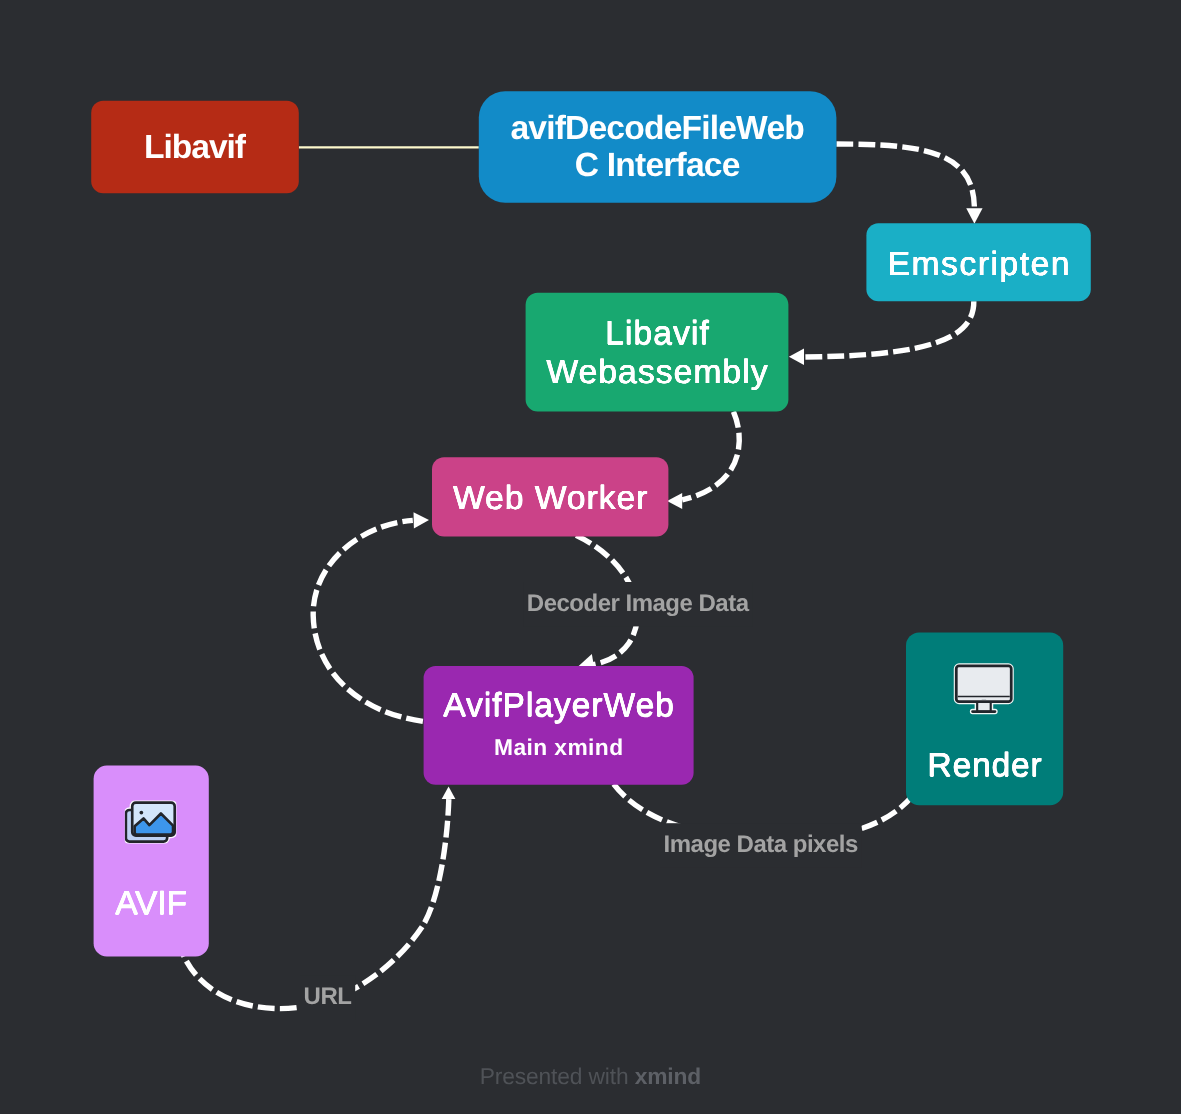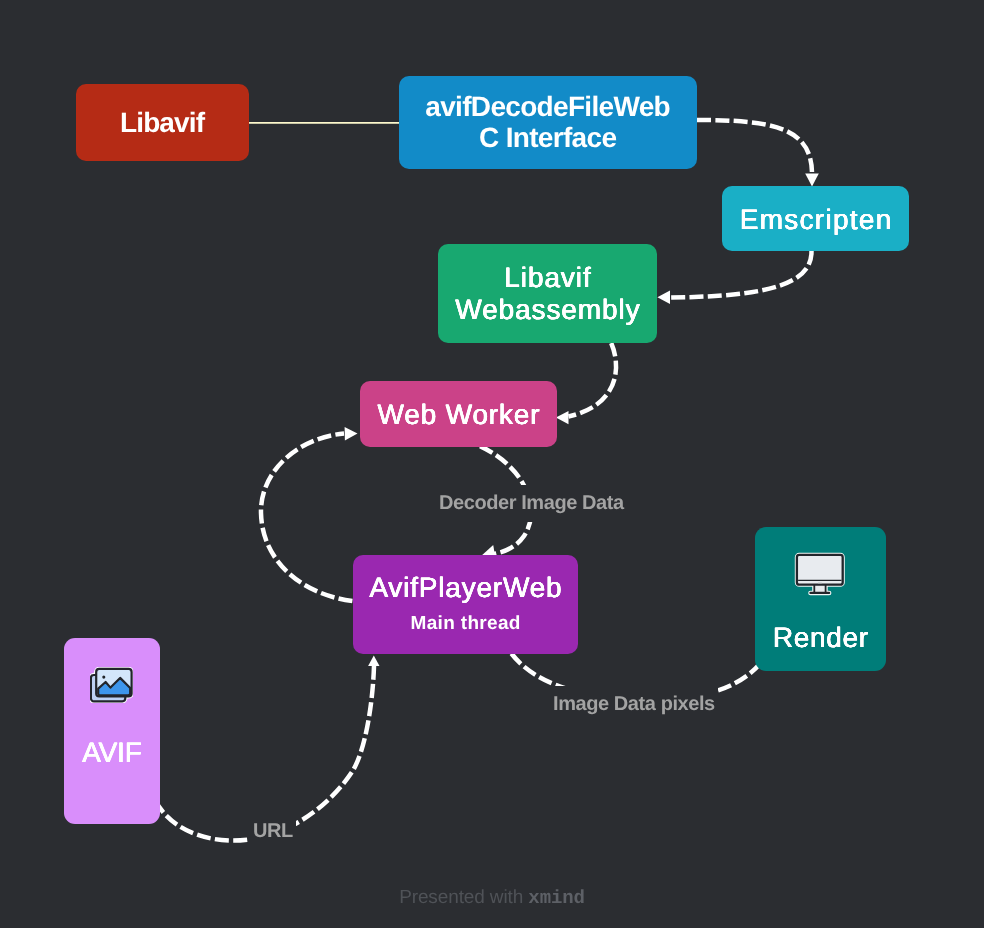--- a/index.html
+++ b/index.html
@@ -11,47 +11,47 @@
     position:relative;
   }
   *{-webkit-font-smoothing:antialiased;text-rendering:geometricPrecision;}
   #canvas{position:absolute;left:0;top:0;width:984px;height:928px;}
   .node{position:absolute;box-sizing:border-box;display:flex;flex-direction:column;
         align-items:center;justify-content:center;color:#fff;text-align:center;}
   svg.links{position:absolute;left:0;top:0;width:984px;height:928px;pointer-events:none;}
   .edge-label{position:absolute;color:#a3a3a3;font-weight:bold;white-space:nowrap;}
   .footer{position:absolute;left:0;width:984px;text-align:center;color:#4f5257;
           top:887px;font-size:19px;font-weight:400;letter-spacing:-0.12px;}
-  .footer b{color:#5d6066;font-weight:bold;letter-spacing:-0.1px;font-family:Liberation Mono, monospace;}
+  .footer b{color:#5d6066;font-weight:bold;letter-spacing:-0.1px;}
 
   .t1{font-weight:bold;font-size:28px;letter-spacing:-0.74px;text-indent:-0.74px;}
   .t2{font-weight:400;font-size:28px;letter-spacing:0.8px;text-indent:0.8px;
       text-shadow:0.3px 0 0 currentColor,-0.3px 0 0 currentColor,0 0.25px 0 currentColor,0 -0.25px 0 currentColor;}
   .t3{font-weight:bold;font-size:19px;letter-spacing:0.33px;text-indent:0.33px;}
 
   .n-libavif  {left:76px;  top:84px;  width:173px; height:77px;  background:#b52b15; border-radius:10px;}
   .n-libavif .t1{line-height:32px;letter-spacing:-0.87px;text-indent:-0.87px;}
 
-  .n-avifdecode{left:399px; top:76px;  width:298px; height:93px;  background:#128bc8; border-radius:10px;}
+  .n-avifdecode{left:399px; top:76px;  width:298px; height:93px;  background:#128bc8; border-radius:22px;}
   .n-avifdecode .t1{line-height:30.2px;letter-spacing:-0.68px;text-indent:-0.68px;}
 
   .n-emscripten{left:722px; top:186px; width:187px; height:65px;  background:#1aafc6; border-radius:10px;}
   .n-emscripten .t2{line-height:32px;position:relative;top:1.5px;letter-spacing:1.28px;text-indent:1.28px;}
 
   .n-wasm     {left:438px; top:244px; width:219px; height:99px;  background:#18a870; border-radius:10px;}
   .n-wasm .t2{line-height:32px;letter-spacing:0.9px;text-indent:0.9px;}
 
   .n-webworker{left:360px; top:381px; width:197px; height:66px;  background:#cb4288; border-radius:10px;}
   .n-webworker .t2{line-height:32px;position:relative;top:1.4px;letter-spacing:0.82px;text-indent:0.82px;}
 
   .n-player   {left:353px; top:555px; width:225px; height:99px;  background:#9a28b0; border-radius:10px;}
   .n-player .t2{line-height:32px;position:relative;top:-2px;letter-spacing:0.8px;text-indent:0.8px;}
   .n-player .t3{line-height:22px;margin-top:7px;}
 
-  .n-avif     {left:64px;  top:638px; width:96px;  height:186px; background:#d98efb; border-radius:11px;
+  .n-avif     {left:78px;  top:638px; width:96px;  height:159px; background:#d98efb; border-radius:11px;
                justify-content:flex-start;padding-top:0;}
   .n-avif .t2{line-height:32px;margin-top:98.6px;letter-spacing:-0.15px;text-indent:-0.15px;}
   .n-avif .icon-wrap{position:absolute;left:26.3px;top:28.5px;}
 
   .n-render   {left:755px; top:527px; width:131px; height:144px; background:#007d79; border-radius:11px;
                justify-content:flex-start;padding-top:0;}
   .n-render .t2{line-height:32px;margin-top:95.2px;letter-spacing:0.67px;text-indent:0.67px;}
   .n-render .icon-wrap{position:absolute;left:38.5px;top:25px;}
 
   .icon-wrap{display:block;line-height:0;}
@@ -110,21 +110,21 @@
     <div class="t2">Libavif</div>
     <div class="t2">Webassembly</div>
   </div>
 
   <div class="node n-webworker">
     <div class="t2">Web Worker</div>
   </div>
 
   <div class="node n-player">
     <div class="t2">AvifPlayerWeb</div>
-    <div class="t3">Main thread</div>
+    <div class="t3">Main xmind</div>
   </div>
 
   <div class="node n-avif">
     <span class="icon-wrap">
       <svg viewBox="0 0 43 36" width="43" height="36">
         <g stroke="#fbf8ff" stroke-width="4.4" stroke-linejoin="round" fill="none">
           <rect x="0.9" y="8.0" width="34.4" height="26.3" rx="3"></rect>
           <rect x="6.2" y="1.9" width="35.4" height="27.5" rx="3"></rect>
         </g>
         <rect x="0.9" y="8.0" width="34.4" height="26.3" rx="3" fill="#bdd1f3" stroke="#22252b" stroke-width="2.2" stroke-linejoin="round"></rect>

